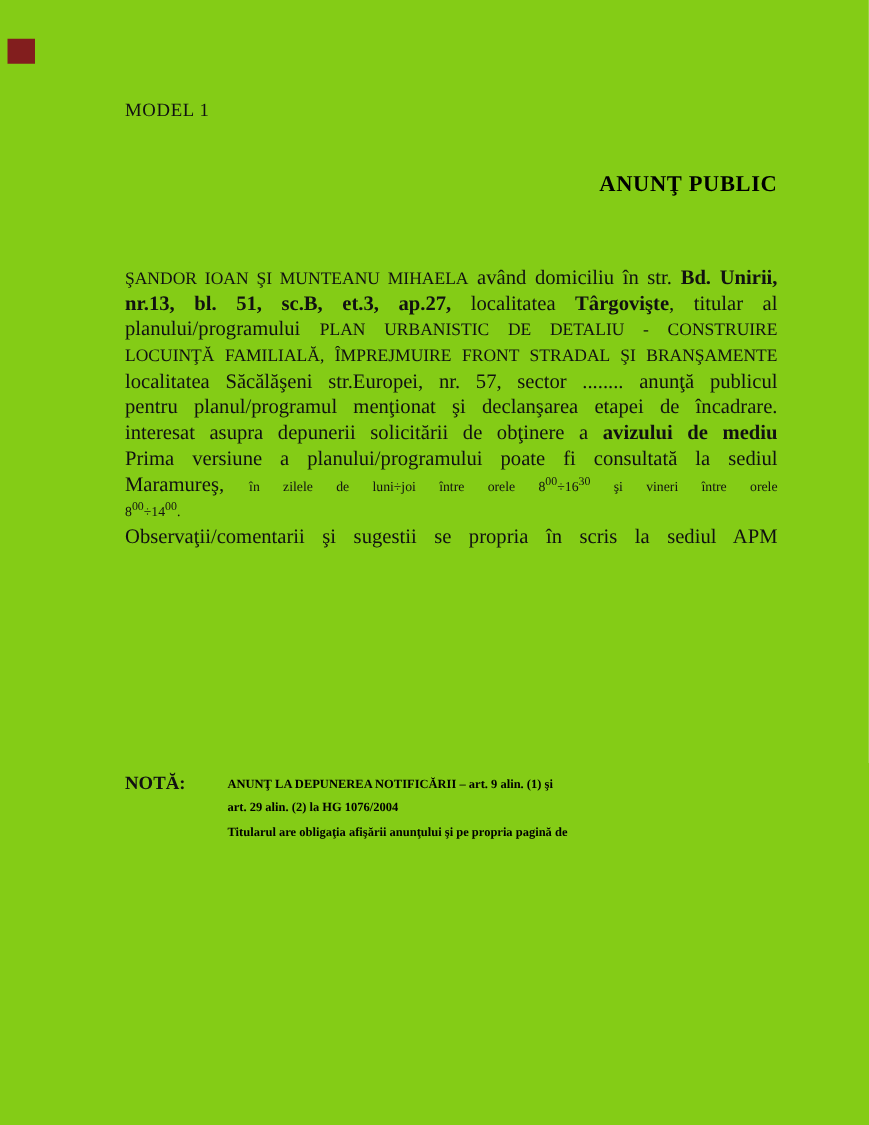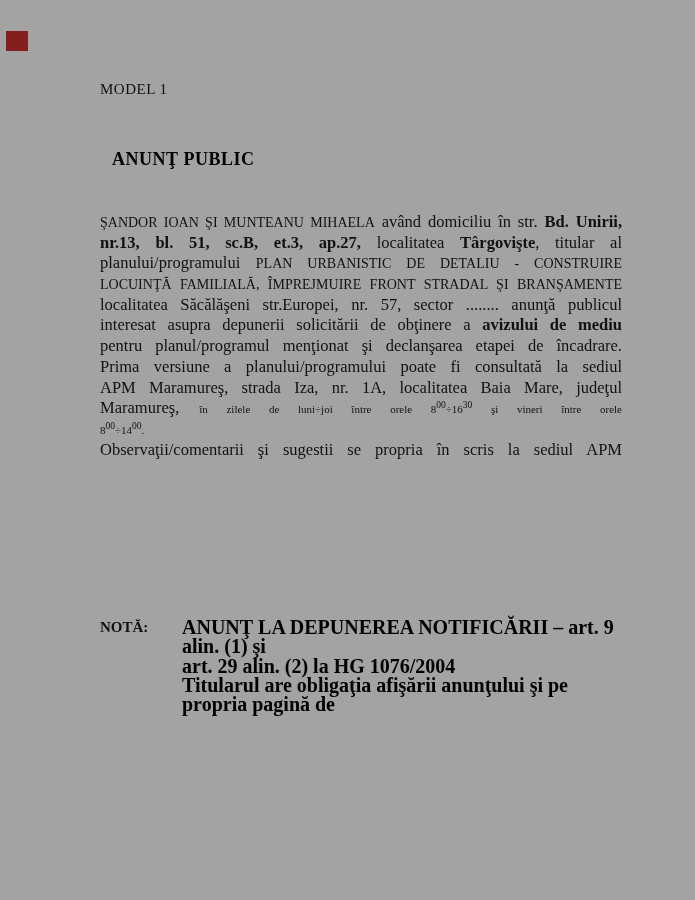--- a/index.html
+++ b/index.html
@@ -5,42 +5,42 @@
   html, body { margin: 0; padding: 0; }
   body {
     width: 695px; height: 900px;
     background: #ffffff;
     font-family: "Liberation Serif", "DejaVu Serif", serif;
     color: #1a1a1a;
   }
   .page {
     position: relative;
     width: 695px; height: 900px;
-    background: #a3a3a3;
+    background: #84cc16;
     overflow: hidden;
   }
   .corner-mark {
     position: absolute;
     left: 6px; top: 31px;
     width: 22px; height: 20px;
     background: #821e1e;
   }
   .model-label {
     position: absolute;
     left: 100px; top: 81px;
     font-size: 15px;
     letter-spacing: 0.5px;
     color: #111;
   }
   .title {
     position: absolute;
     left: 100px; top: 137px;
     width: 522px;
-    margin: 12px;
-    text-align: left;
+    margin: 0;
+    text-align: right;
     font-size: 18px;
     font-weight: bold;
     letter-spacing: 0.5px;
     color: #000;
   }
   .body-text {
     position: absolute;
     left: 100px; top: 212px;
     width: 522px;
     font-size: 16.5px;
@@ -79,45 +79,44 @@
   .note-label {
     width: 82px;
     flex: 0 0 82px;
     font-size: 15px;
     font-weight: bold;
     line-height: 19.3px;
     color: #111;
   }
   .note-lines {
     width: 440px;
-    font-size: 20px;
+    font-size: 10px;
     font-weight: bold;
     color: #000;
   }
   .note-lines .note-line {
     line-height: 19.3px;
   }
 </style>
 </head>
 <body>
 
 <div class="page">
   <div class="corner-mark" style="background: rgb(130, 30, 30);"></div>
   <div class="model-label">MODEL 1</div>
   <h1 class="title">ANUNŢ PUBLIC</h1>
   <div class="body-text">
       <div class="line align-justify"><span class="seg-caps">ŞANDOR IOAN ŞI MUNTEANU MIHAELA</span><span class="seg-n"> având domiciliu în str. </span><span class="seg-b">Bd. Unirii,</span></div>
       <div class="line align-justify"><span class="seg-b">nr.13, bl. 51, sc.B, et.3, ap.27,</span><span class="seg-n"> localitatea </span><span class="seg-b">Târgovişte</span><span class="seg-n">, titular al</span></div>
       <div class="line align-justify"><span class="seg-n">planului/programului </span><span class="seg-caps">PLAN URBANISTIC DE DETALIU - CONSTRUIRE</span></div>
       <div class="line align-justify"><span class="seg-caps">LOCUINŢĂ FAMILIALĂ, ÎMPREJMUIRE FRONT STRADAL ŞI BRANŞAMENTE</span></div>
       <div class="line align-justify"><span class="seg-n">localitatea Săcălăşeni str.Europei, nr. 57, sector ........ anunţă publicul</span></div>
+      <div class="line align-justify"><span class="seg-n">pentru planul/programul menţionat şi declanşarea etapei de încadrare.</span></div>
       <div class="line align-justify"><span class="seg-n">interesat asupra depunerii solicitării de obţinere a </span><span class="seg-b">avizului de mediu</span></div>
-      <div class="line align-justify"><span class="seg-n">pentru planul/programul menţionat şi declanşarea etapei de încadrare.</span></div>
       <div class="line align-justify"><span class="seg-n">Prima versiune a planului/programului poate fi consultată la sediul</span></div>
-      <div class="line align-justify"><span class="seg-n">APM Maramureş, strada Iza, nr. 1A, localitatea Baia Mare, judeţul</span></div>
       <div class="line align-justify"><span class="seg-n">Maramureş, </span><span class="seg-sm">în zilele de luni÷joi între orele 8</span><span class="seg-sup">00</span><span class="seg-sm">÷16</span><span class="seg-sup">30</span><span class="seg-sm"> şi vineri între orele</span></div>
       <div class="line align-left"><span class="seg-sm">8</span><span class="seg-sup">00</span><span class="seg-sm">÷14</span><span class="seg-sup">00</span><span class="seg-sm">.</span></div>
       <div class="line align-justify"><span class="seg-n">Observaţii/comentarii şi sugestii se propria în scris la sediul APM</span></div>
     </div>
   <div class="note">
     <div class="note-label">NOTĂ:</div>
     <div class="note-lines">
         <div class="note-line">ANUNŢ LA DEPUNEREA NOTIFICĂRII – art. 9 alin. (1) şi</div>
         <div class="note-line">art. 29 alin. (2) la HG 1076/2004</div>
         <div class="note-line">Titularul are obligaţia afişării anunţului şi pe propria pagină de</div>

